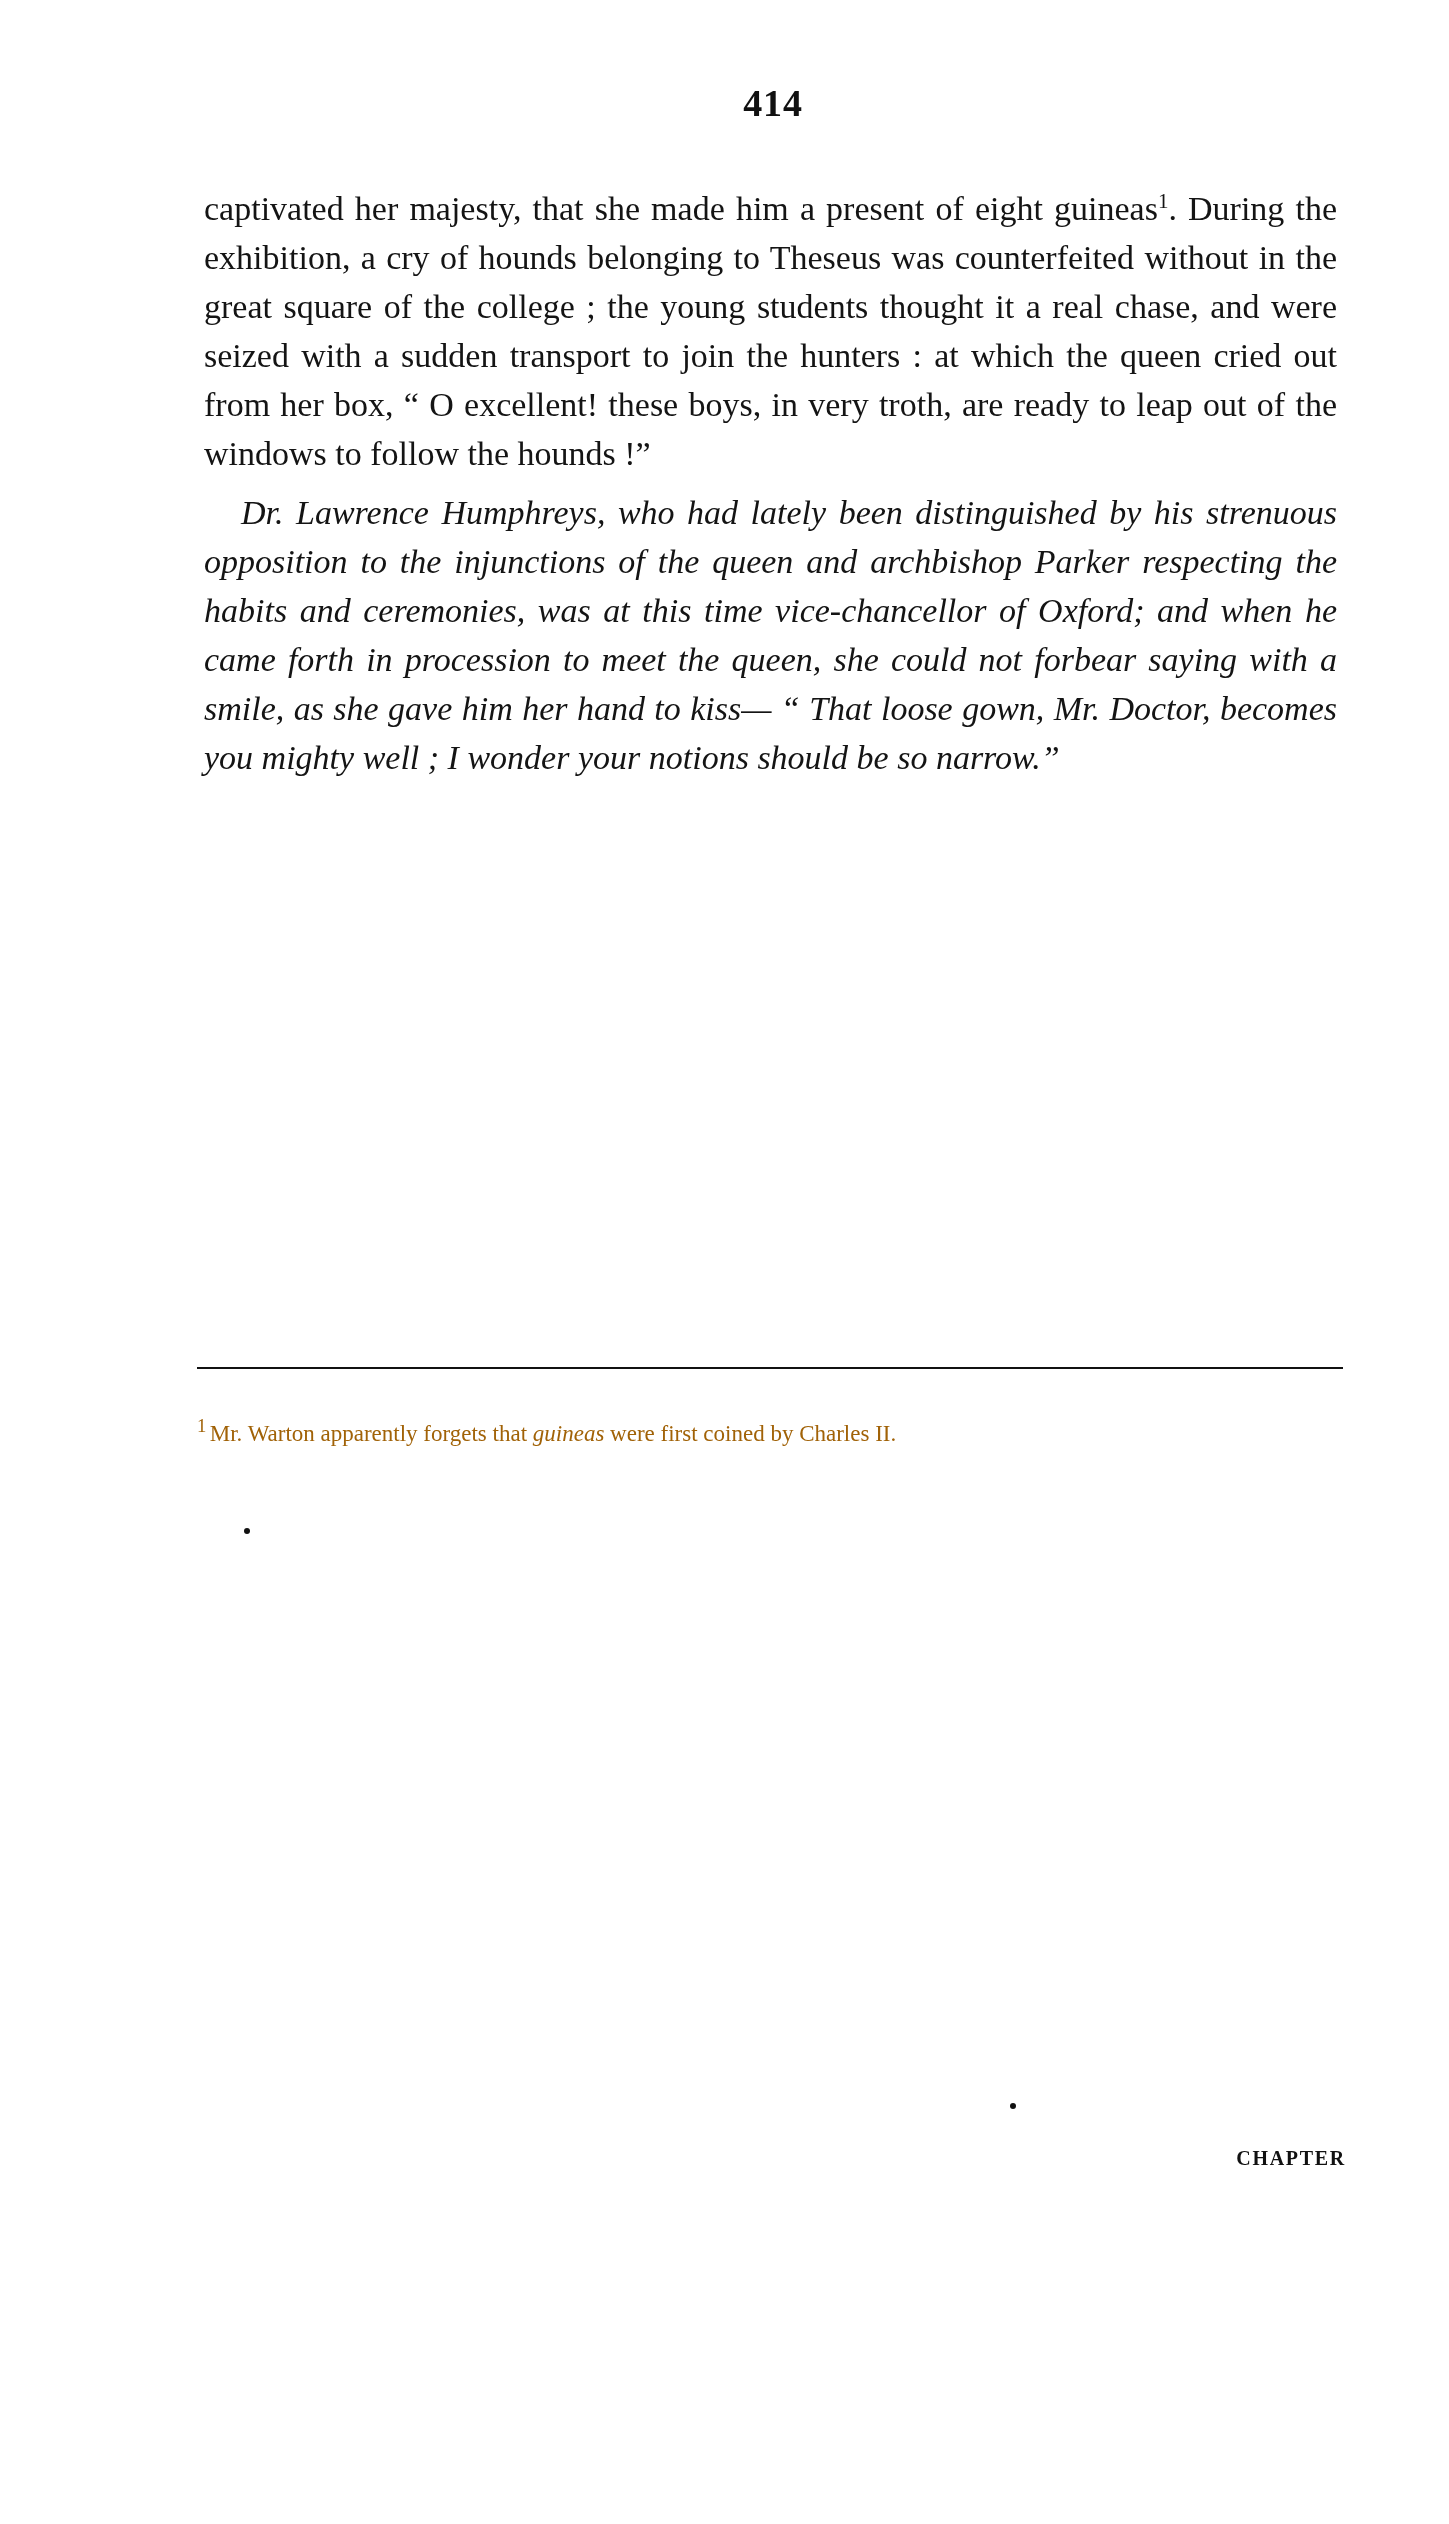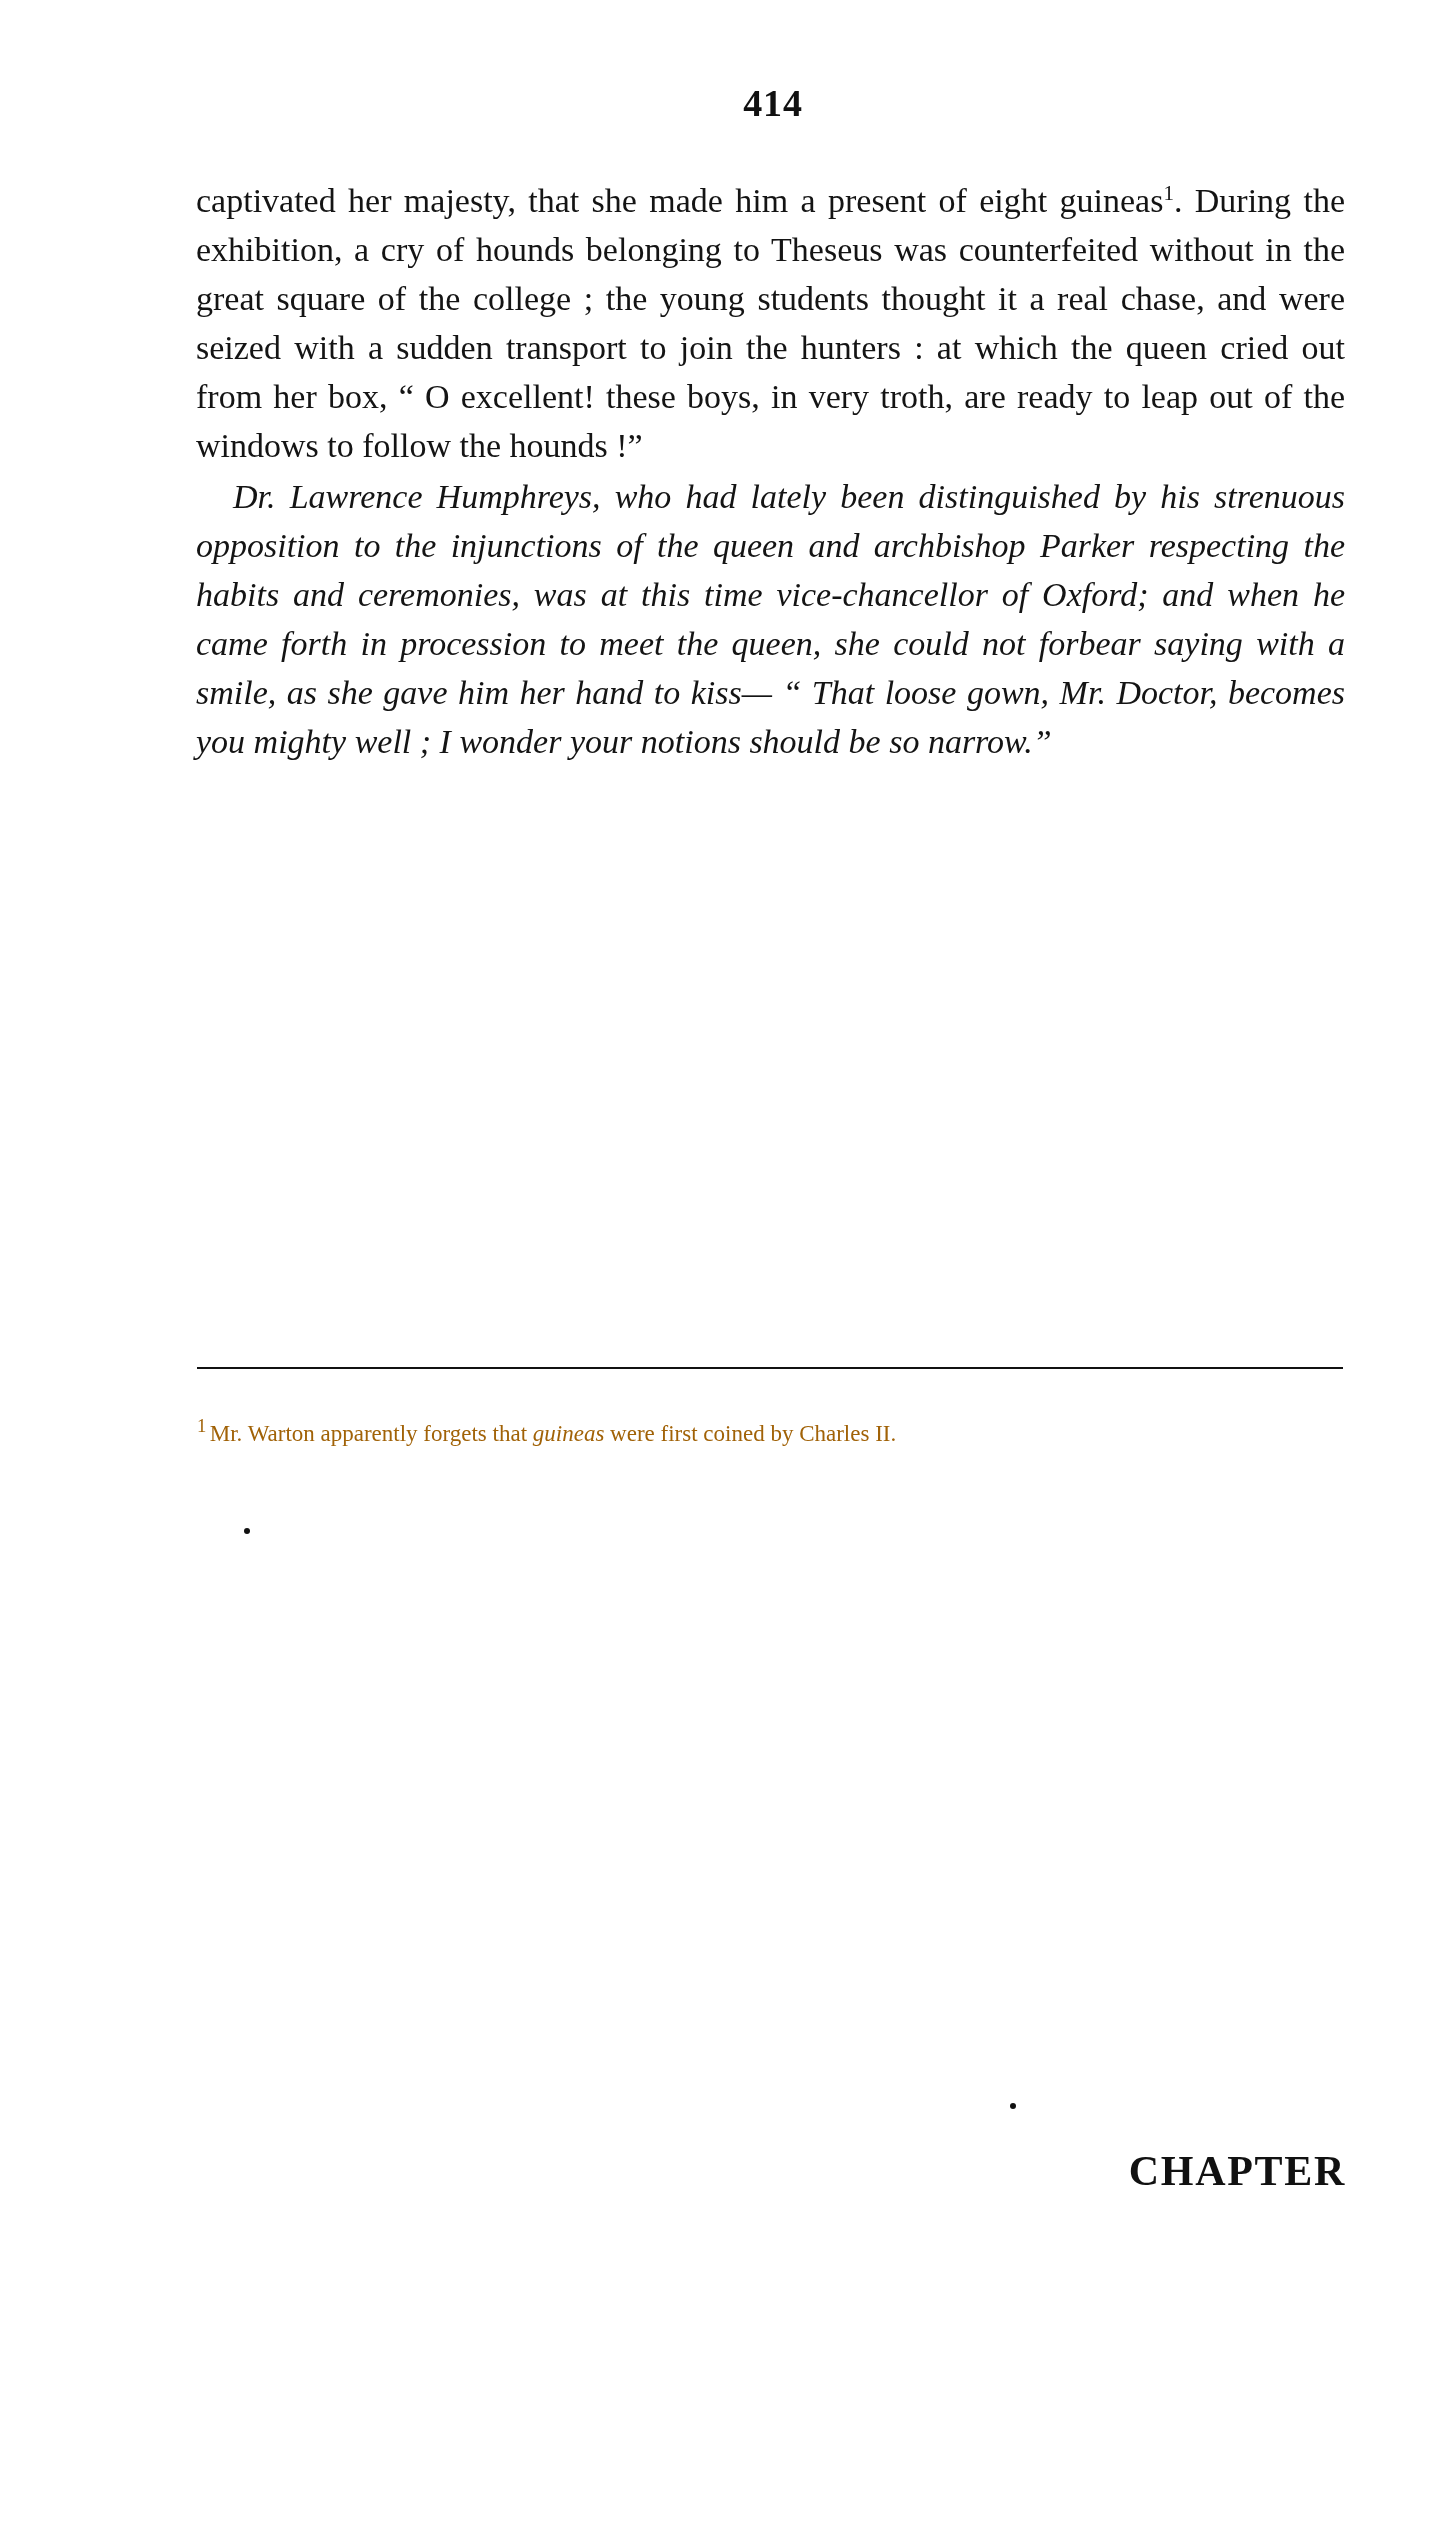--- a/index.html
+++ b/index.html
@@ -40,21 +40,21 @@
     left: 194px;
     width: 1153px;
     font-size: 34px;
     line-height: 49px;
     text-align: justify;
     text-justify: inter-word;
     font-family: "Liberation Serif", serif;
     color: #141414;
   }
   .body-text p {
-    margin: 2px;
+    margin: 10px;
   }
   .body-text p.indent {
     text-indent: 37px;
     font-style: italic;
   }
   .sup {
     font-size: 21px;
     vertical-align: super;
     line-height: 0;
   }
@@ -103,21 +103,21 @@
     height: 6px;
     background: #111111;
     border-radius: 50%;
   }
   .catchword {
     position: absolute;
     top: 2147px;
     left: 0;
     width: 1346px;
     text-align: right;
-    font-size: 42px;
+    font-size: 20px;
     font-weight: 700;
     letter-spacing: 1.7px;
     font-family: "Liberation Serif", serif;
   }
 </style>
 </head>
 <body>
 
 <div class="page">
 

